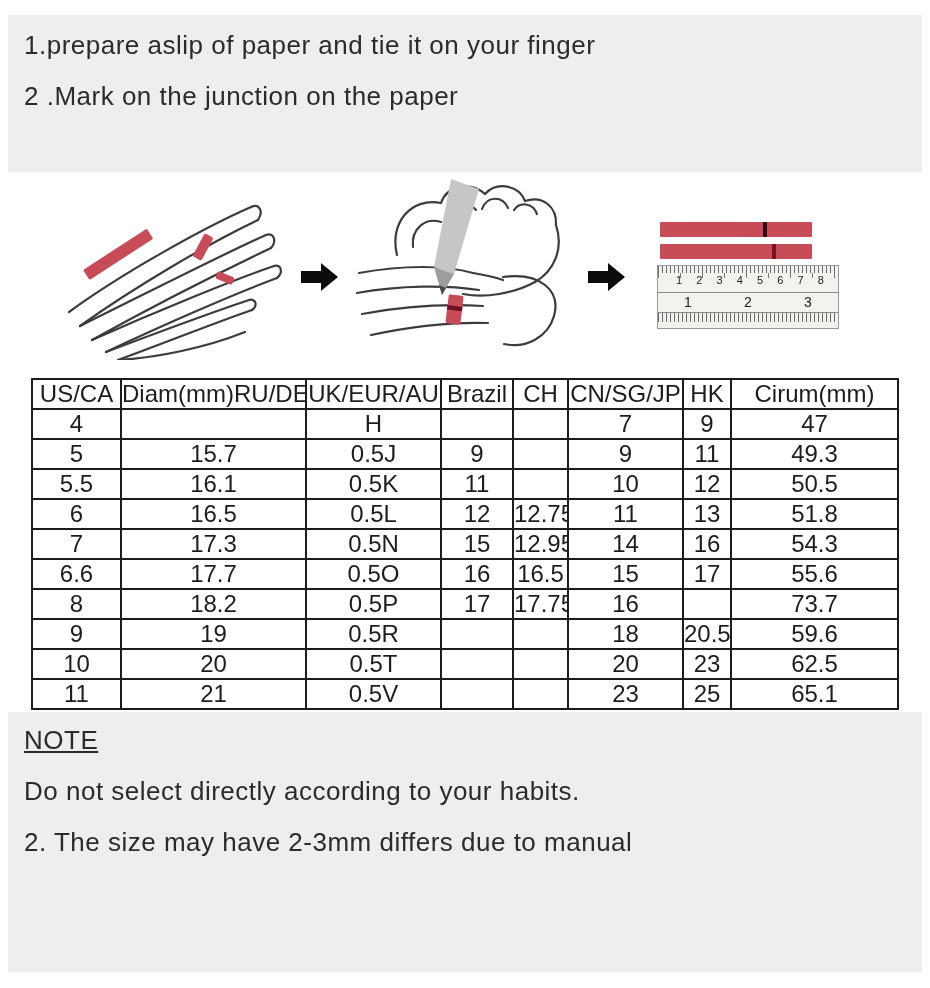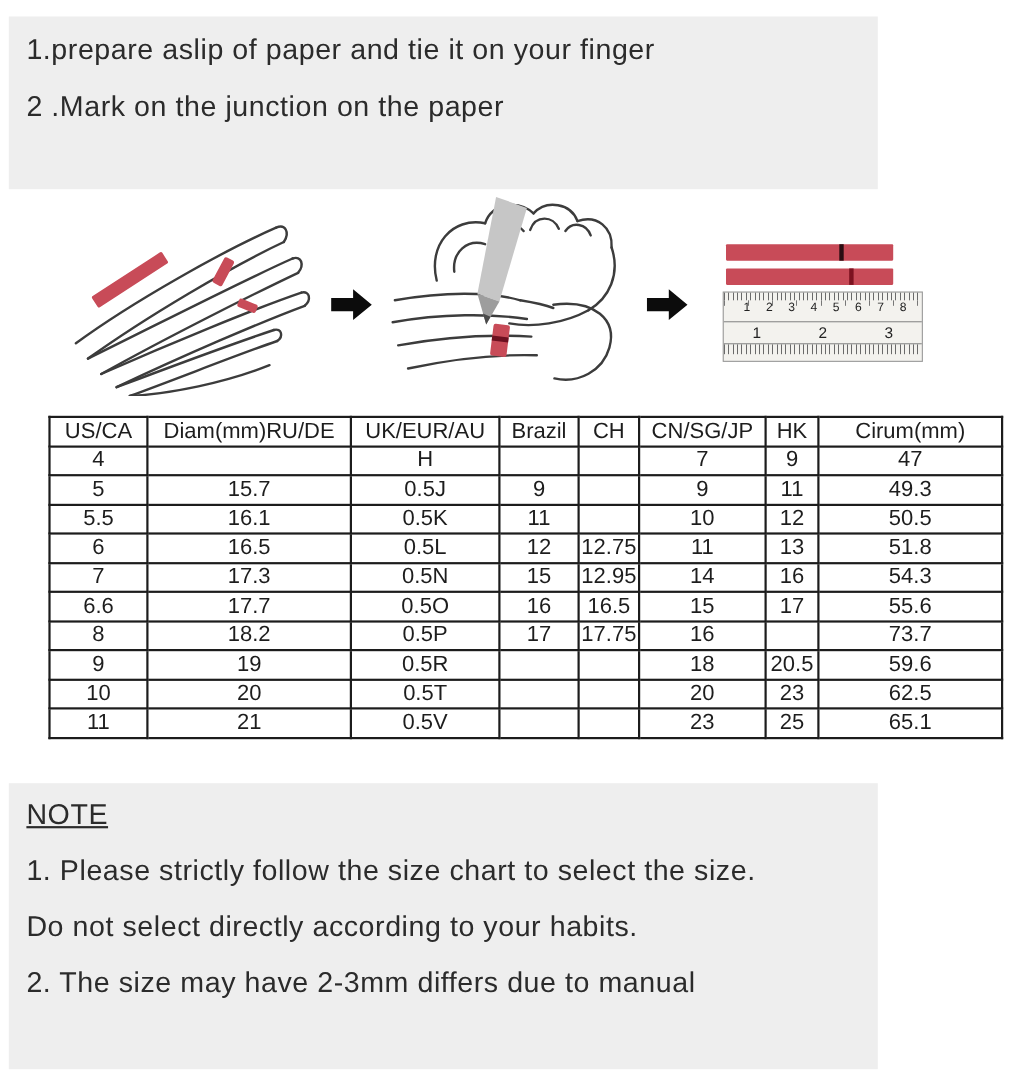--- a/index.html
+++ b/index.html
@@ -1,21 +1,21 @@
 <!DOCTYPE html>
 <html><head>
 <meta charset="utf-8">
 <style>
   html,body{margin:0;padding:0;background:#fff;}
   .page{
     position:relative;width:930px;height:988px;background:#ffffff;
     font-family:"Liberation Sans", sans-serif;color:#262626;overflow:hidden;
   }
   
-  .band{position:absolute;left:8px;width:790px;background:#eeeeee;}
+  .band{position:absolute;left:8px;width:914px;background:#eeeeee;}
   .band-top{top:15px;height:157px;padding:16px 0 0 16px;box-sizing:border-box;}
   .band-bottom{top:712px;height:260px;padding:14px 0 0 16px;box-sizing:border-box;}
   .band p{margin:0 0 23px 0;font-size:26px;line-height:28px;letter-spacing:.5px;color:#2b2b2b;}
   .band-bottom p{margin:0 0 23px 0;}
   .note-title{font-size:27px;margin-bottom:24px;text-decoration:underline;}
   
   .illustrations{position:absolute;top:172px;left:0;width:930px;height:206px;}
   .illu{position:absolute;}
   .hand1{left:55px;top:18px;width:230px;height:170px;}
   .hand2{left:355px;top:5px;width:225px;height:180px;}
@@ -36,21 +36,21 @@
     background:repeating-linear-gradient(90deg,#6a6a6a 0 1px,transparent 1px 4px);}
   .r-ticks-bottom{border-top:1px solid #8a8a8a;height:9px;}
   .r-cm{display:flex;justify-content:space-between;padding:1px 14px 0 18px;height:19px;
     box-sizing:border-box;font-size:11px;color:#222;
     background:repeating-linear-gradient(90deg,#777 0 1px,transparent 1px 22px);
     background-size:100% 5px;background-repeat:no-repeat;}
   .r-inch{display:flex;justify-content:space-around;height:20px;border-top:1px solid #8a8a8a;
     font-size:14px;color:#222;padding-top:1px;box-sizing:border-box;}
   
   .size-table{position:absolute;top:378px;left:31px;border-collapse:collapse;table-layout:fixed;
-    width:866px;font-size:20px;color:#1d1d1d;margin-left:13px;}
+    width:866px;font-size:24px;color:#1d1d1d;}
   .size-table th,.size-table td{border:2px solid #1c1c1c;text-align:center;font-weight:normal;
     height:24.5px;padding:0;overflow:hidden;white-space:nowrap;}
   
   .lineart{fill:none;stroke:#3c3c3c;stroke-width:2.2;stroke-linecap:round;}
 </style>
 </head>
 <body>
 
 <div class="page">
 
@@ -273,18 +273,17 @@
           <td></td>
           <td>23</td>
           <td>25</td>
           <td>65.1</td>
         </tr>
       </tbody>
   </table>
 
   <section class="band band-bottom">
     <p class="note-title">NOTE</p>
-    <p>1. Please strictly follow the size chart  to select the size.</p>
     <p>Do not select directly according to your habits.</p>
     <p>2. The size may have 2-3mm differs due to manual</p>
   </section>
 
 </div>
 
 </body></html>

